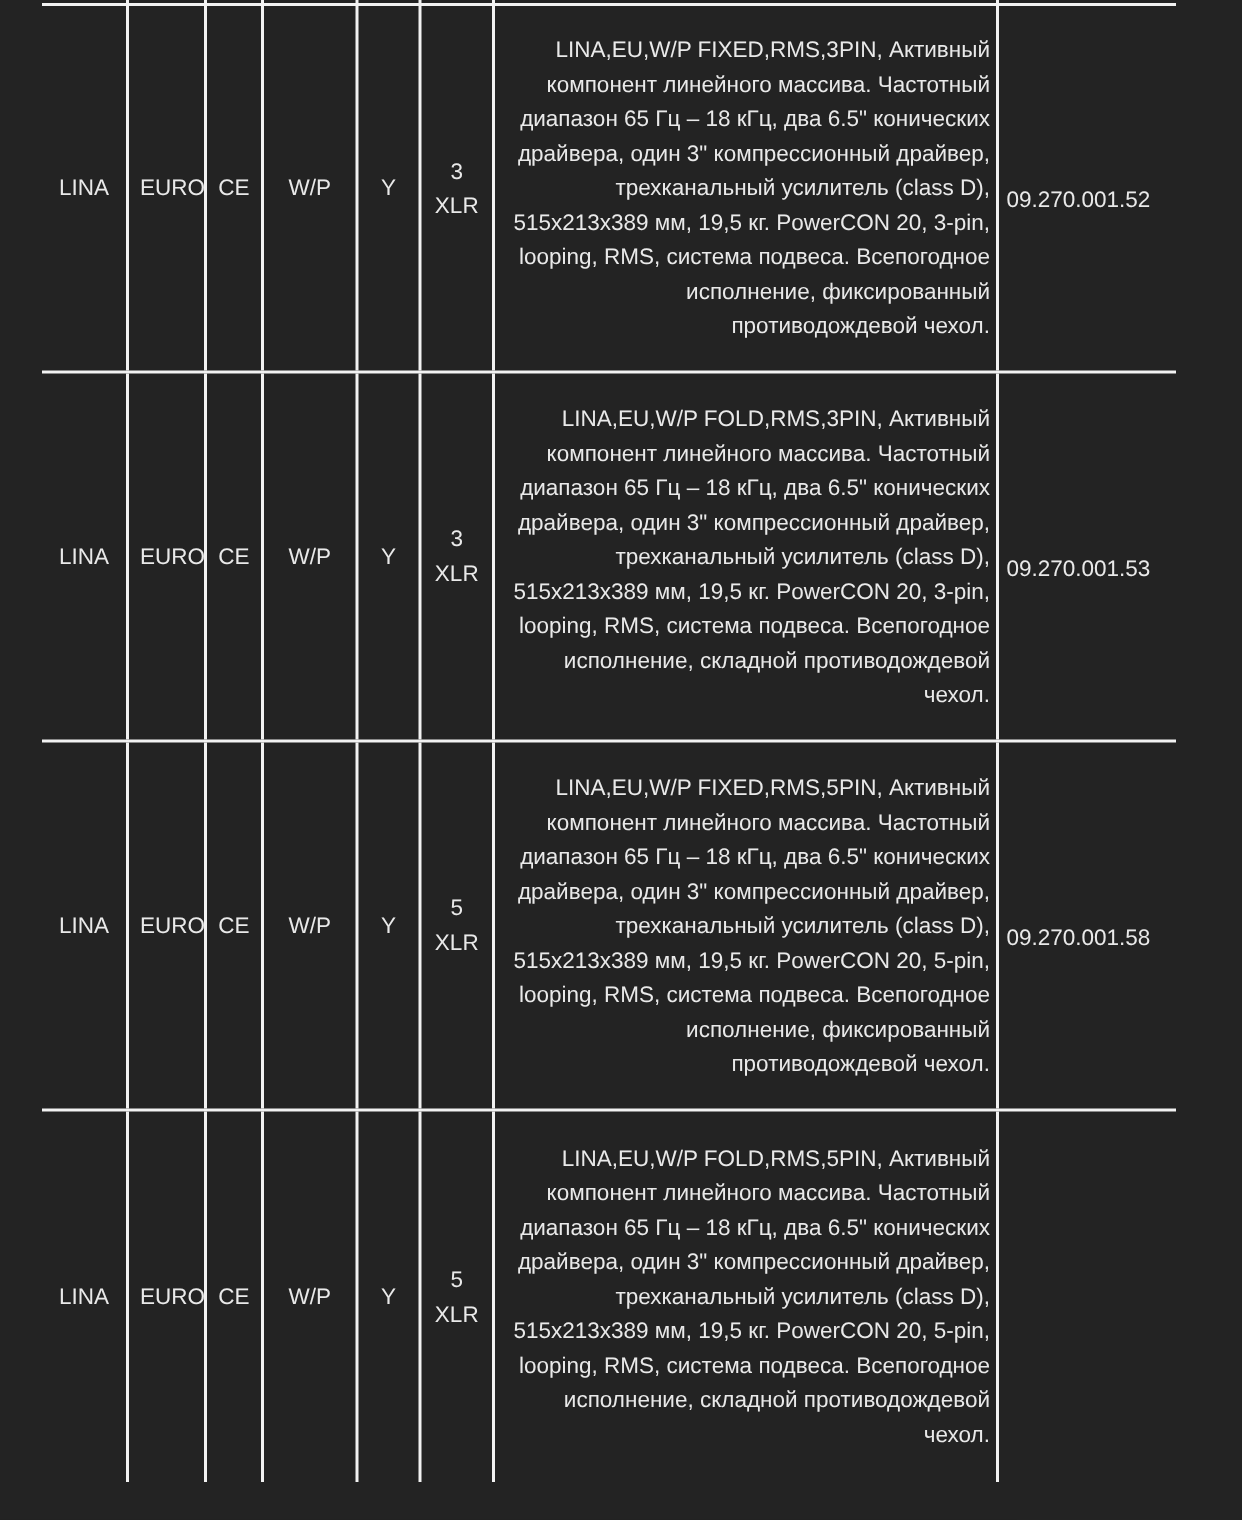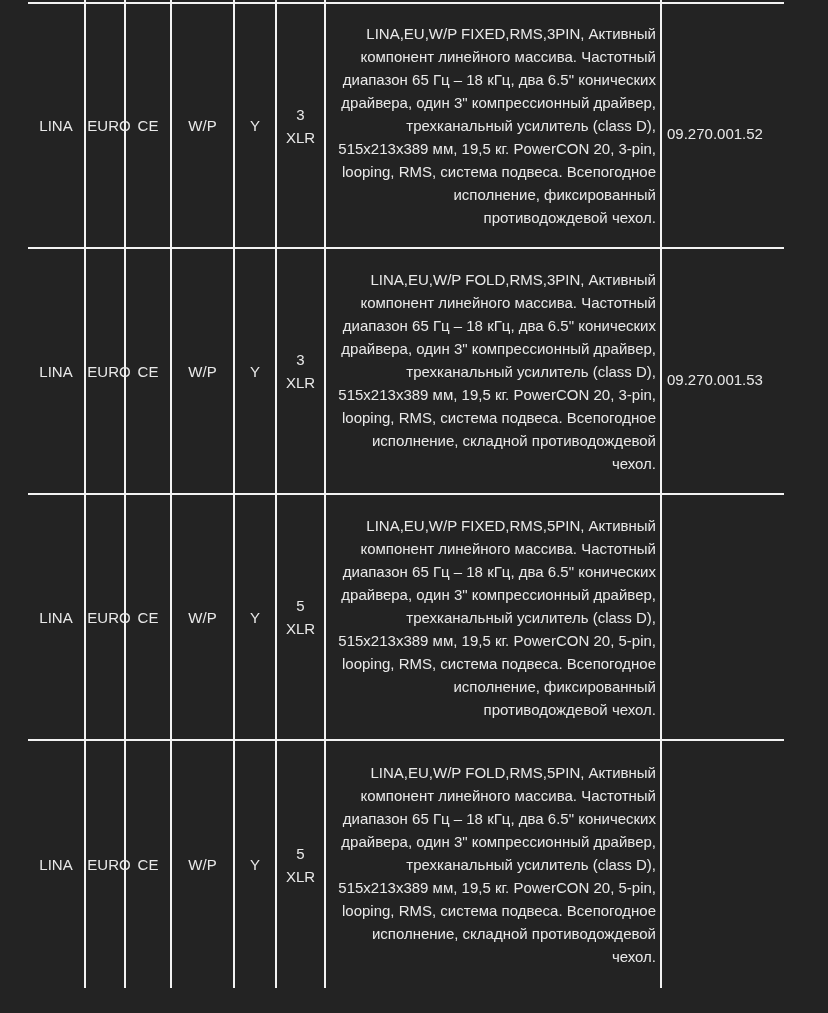--- a/index.html
+++ b/index.html
@@ -18,22 +18,22 @@
   .sep{height:2px;background:#f2f2f2;width:756px;}
   .cell{
     box-sizing:border-box;
     border-right:2px solid #f2f2f2;
     display:flex;align-items:center;justify-content:center;
     font-size:15px;line-height:23px;
     text-align:center;
   }
   .stub-row .cell{border-right:2px solid #f2f2f2;}
   .c1{width:58px;}
-  .c2{width:40px;padding-left:8px;}
-  .c3{width:46px;}
+  .c2{width:52px;padding-left:8px;}
+  .c3{width:38px;}
   .c4{width:63px;}
   .c5{width:42px;}
   .c6{width:49px;flex-direction:column;}
   .c7{width:336px;justify-content:flex-start;text-align:right;padding:6px 4px 6px 6px;}
   .c8{width:110px;border-right:none;justify-content:flex-start;text-align:left;padding-left:5px;margin-top:16px;}
   .r1{height:243px;}
   .r2{height:244px;}
   .r3{height:244px;}
   .r4{height:247px;}
   .xlr-line{display:block;}
@@ -98,20 +98,21 @@
     <div class="cell c3">CE</div>
     <div class="cell c4">W/P</div>
     <div class="cell c5">Y</div>
     <div class="cell c6">
       <span class="xlr-line">5</span>
       <span class="xlr-line">XLR</span>
     </div>
     <div class="cell c7">
       <div>LINA,EU,W/P FIXED,RMS,5PIN, Активный компонент линейного массива. Частотный диапазон 65 Гц – 18 кГц, два 6.5" конических драйвера, один 3" компрессионный драйвер, трехканальный усилитель (class D), 515x213x389 мм, 19,5 кг. PowerCON 20, 5-pin, looping, RMS, система подвеса. Всепогодное исполнение, фиксированный противодождевой чехол.</div>
     </div>
+    <div class="cell c8">09.270.001.58</div>
   </div>
 
   <div class="sep"></div>
 
   <div class="row r4">
     <div class="cell c1">LINA</div>
     <div class="cell c2">EURO</div>
     <div class="cell c3">CE</div>
     <div class="cell c4">W/P</div>
     <div class="cell c5">Y</div>

